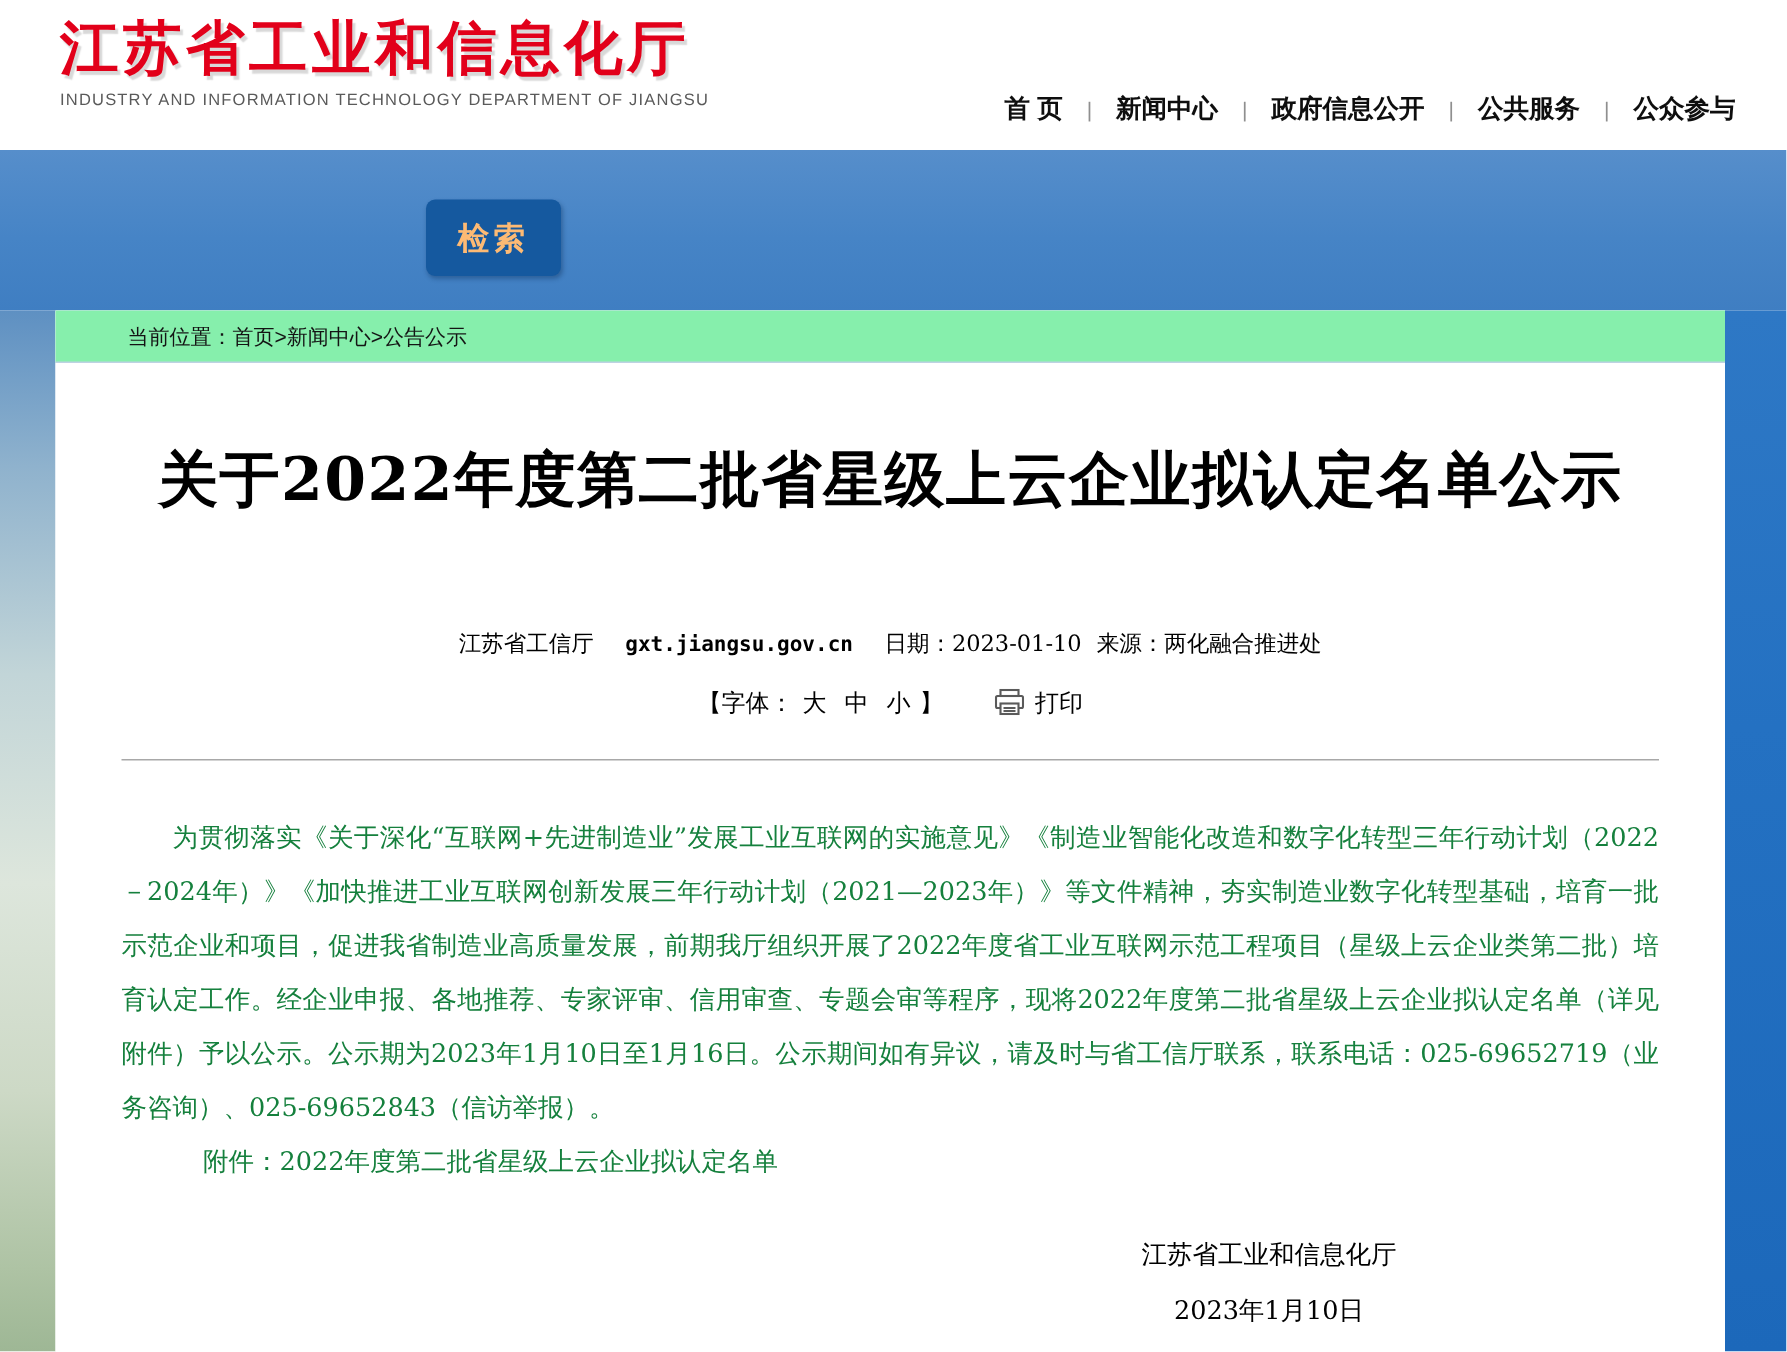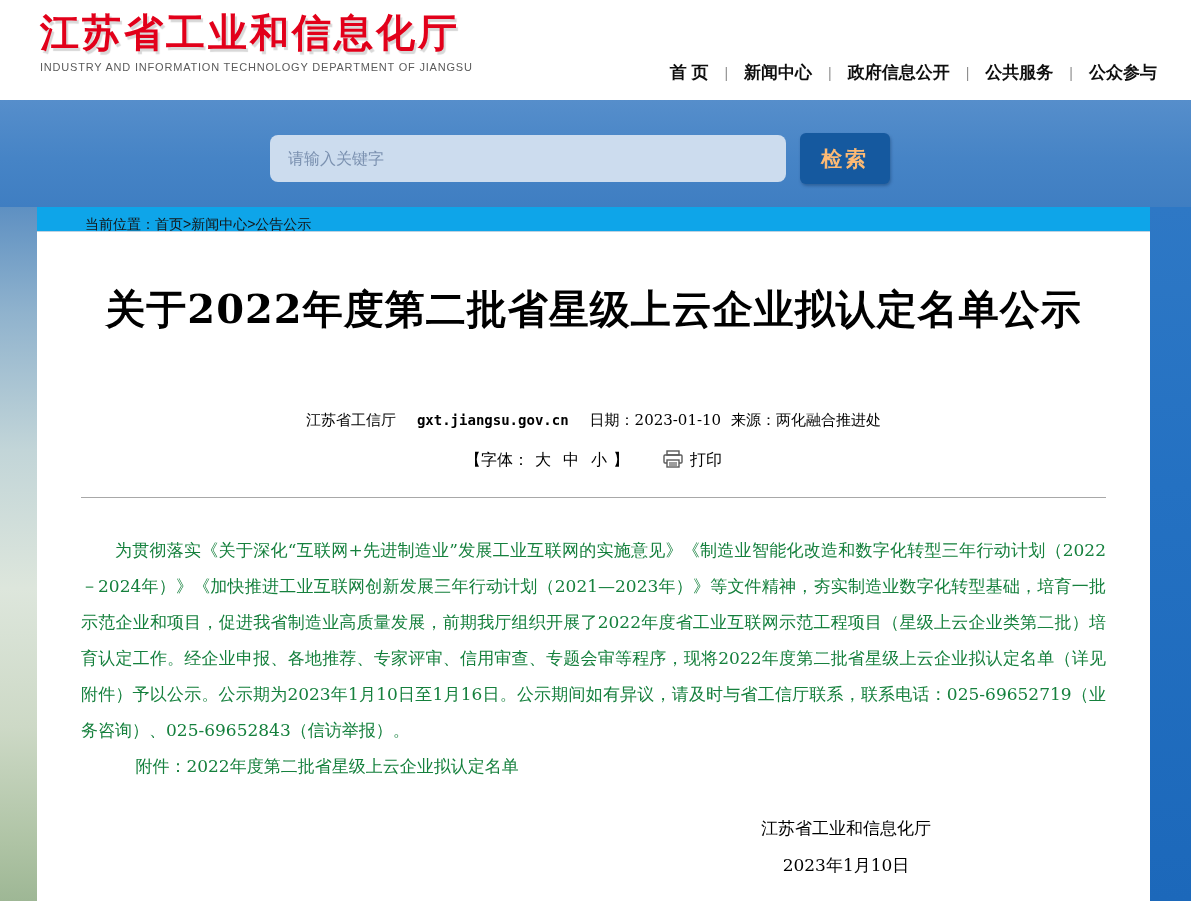--- a/index.html
+++ b/index.html
@@ -71,21 +71,21 @@
     position: absolute; top: 207px; right: 0; width: 41px; height: 694px;
     background: linear-gradient(180deg, #2e78c5 0%, #2471c2 40%, #1c68ba 100%);
   }
 
   
   .content {
     position: absolute; left: 37px; top: 207px; width: 1113px; height: 694px;
     background: #ffffff;
   }
   .breadcrumb-bar {
-    height: 25px; line-height: 34px; background: #0ea5e9;
+    height: 35px; line-height: 34px; background: #86efac;
     border-bottom: 1px solid #bed2e2;
     padding-left: 48px; font-size: 14px; color: #141414;
   }
   .breadcrumb-bar .crumb-path { cursor: pointer; }
 
   .article { padding: 0 44px 30px 44px; }
   .article-title {
     margin-top: 50px; text-align: center;
     font-family: "DejaVu Serif", serif;
     font-size: 40px; font-weight: 700; color: #000000; letter-spacing: 1px;
@@ -148,21 +148,20 @@
     <span class="nav-item">政府信息公开</span>
     <span class="nav-sep">|</span>
     <span class="nav-item">公共服务</span>
     <span class="nav-sep">|</span>
     <span class="nav-item">公众参与</span>
   </nav>
 </div>
 
 <div class="blue-band">
   <div class="search-row">
-    <input class="search-input" type="text" placeholder="请输入关键字" style="">
     <button class="search-btn">检索</button>
   </div>
 </div>
 
 <div class="left-strip"></div>
 <div class="right-strip"></div>
 
 <div class="content">
 
   <div class="breadcrumb-bar">

